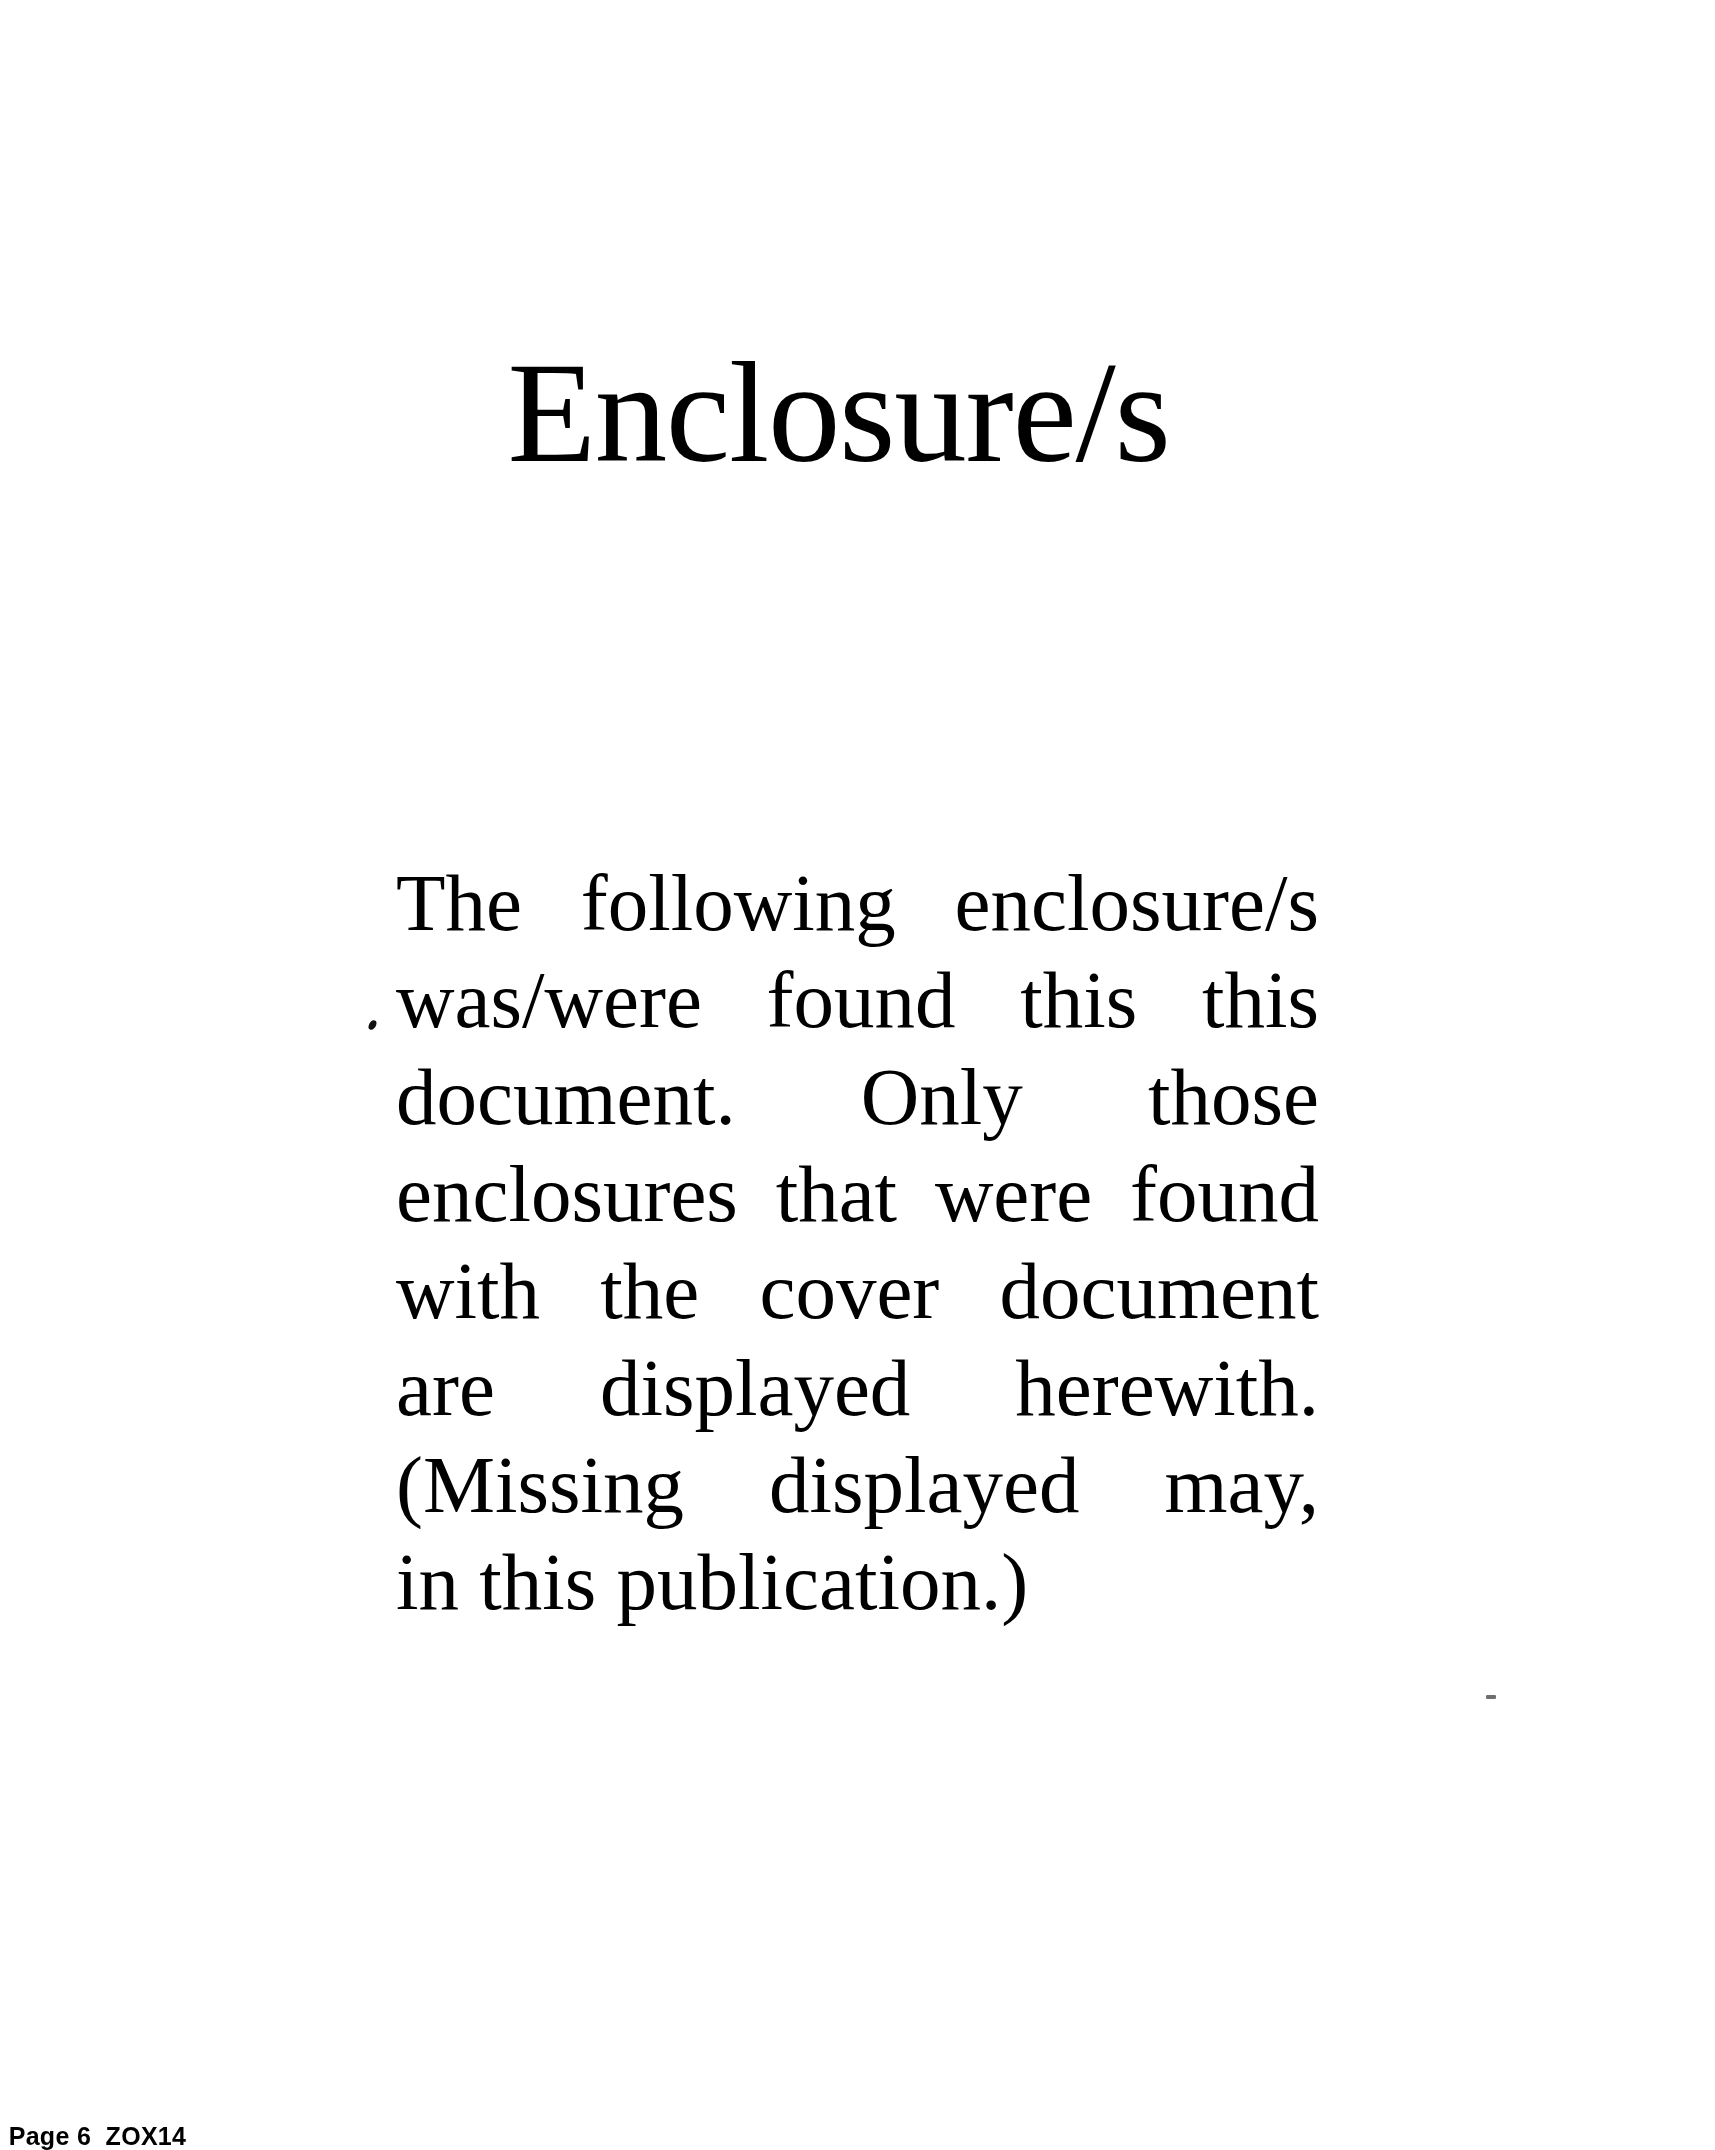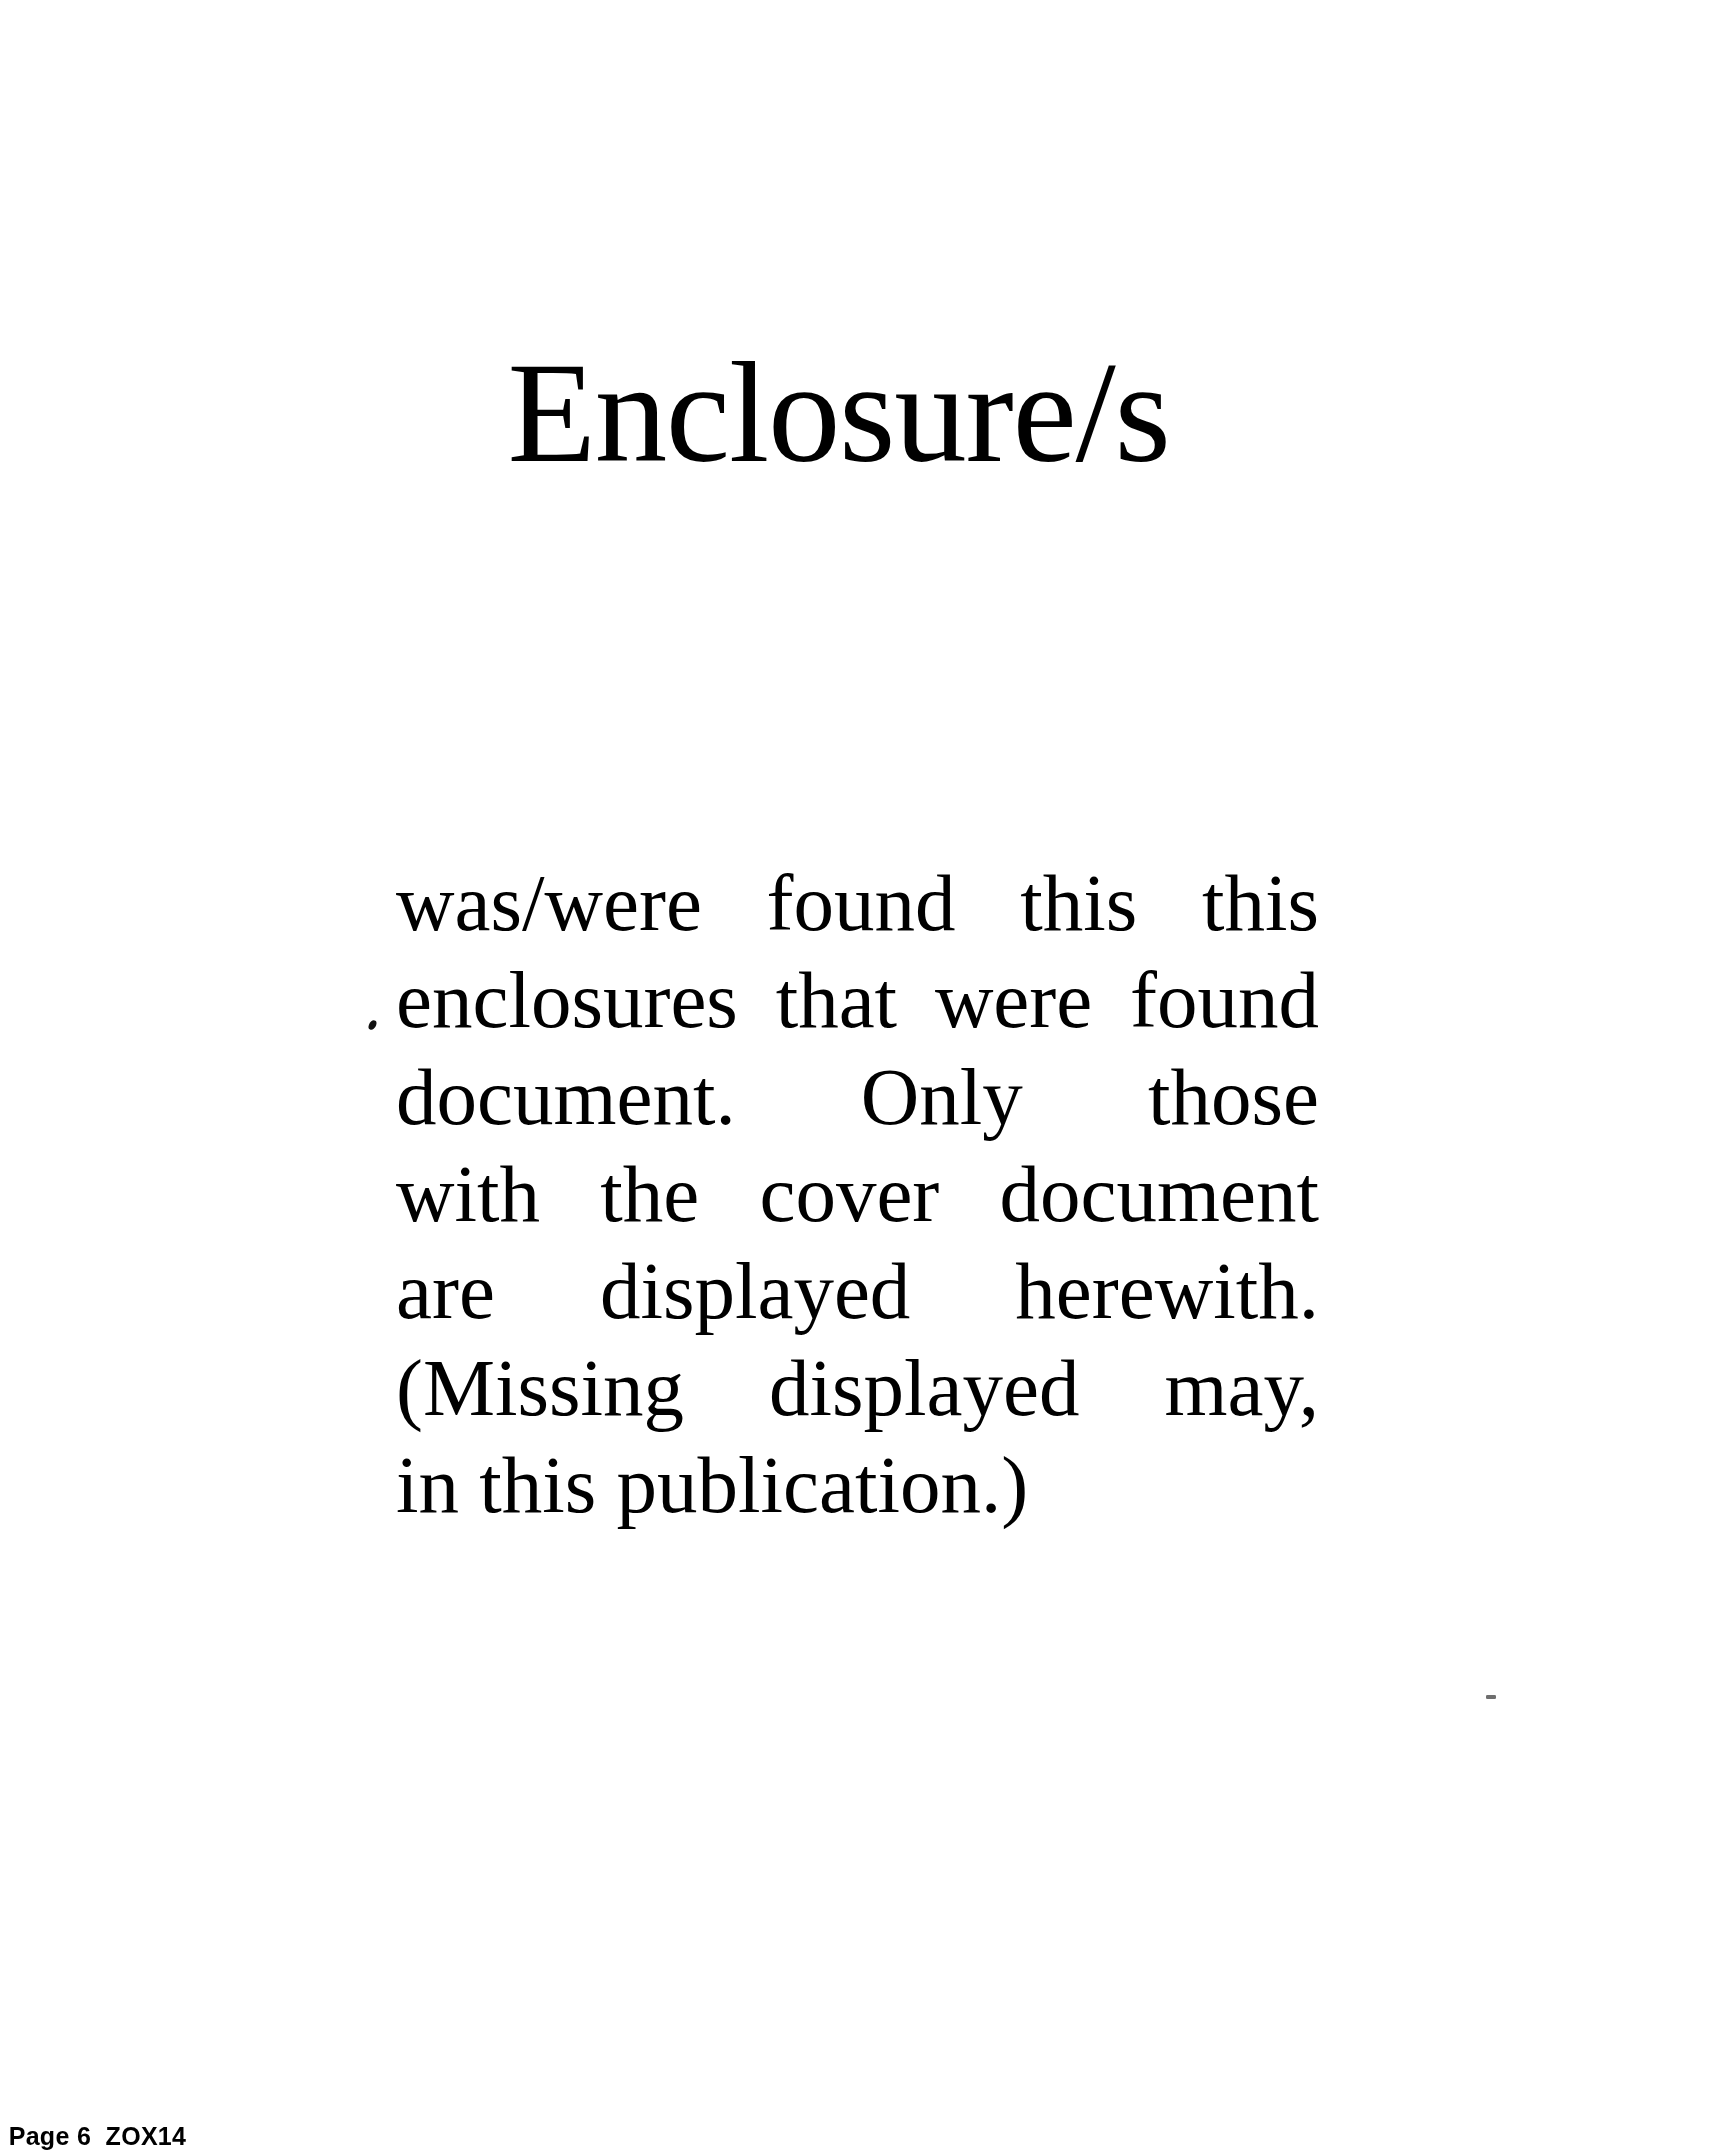--- a/index.html
+++ b/index.html
@@ -73,23 +73,24 @@
     white-space: pre;
     letter-spacing: 0.3px;
   }
 </style>
 </head>
 <body>
 
 <div class="page-title">Enclosure/s</div>
 
 <div class="body-paragraph">
+  <div class="body-line">The following enclosure/s</div>
   <div class="body-line">was/were found this this</div>
+  <div class="body-line">document. Only those</div>
   <div class="body-line">enclosures that were found</div>
-  <div class="body-line">document. Only those</div>
   <div class="body-line">with the cover document</div>
   <div class="body-line">are displayed herewith.</div>
   <div class="body-line">(Missing displayed may,</div>
   <div class="body-line last">in this publication.)</div>
 </div>
 
 <div class="scan-speck-comma"></div>
 <div class="scan-speck-dash"></div>
 
 <div class="page-footer">Page 6  ZOX14</div>

